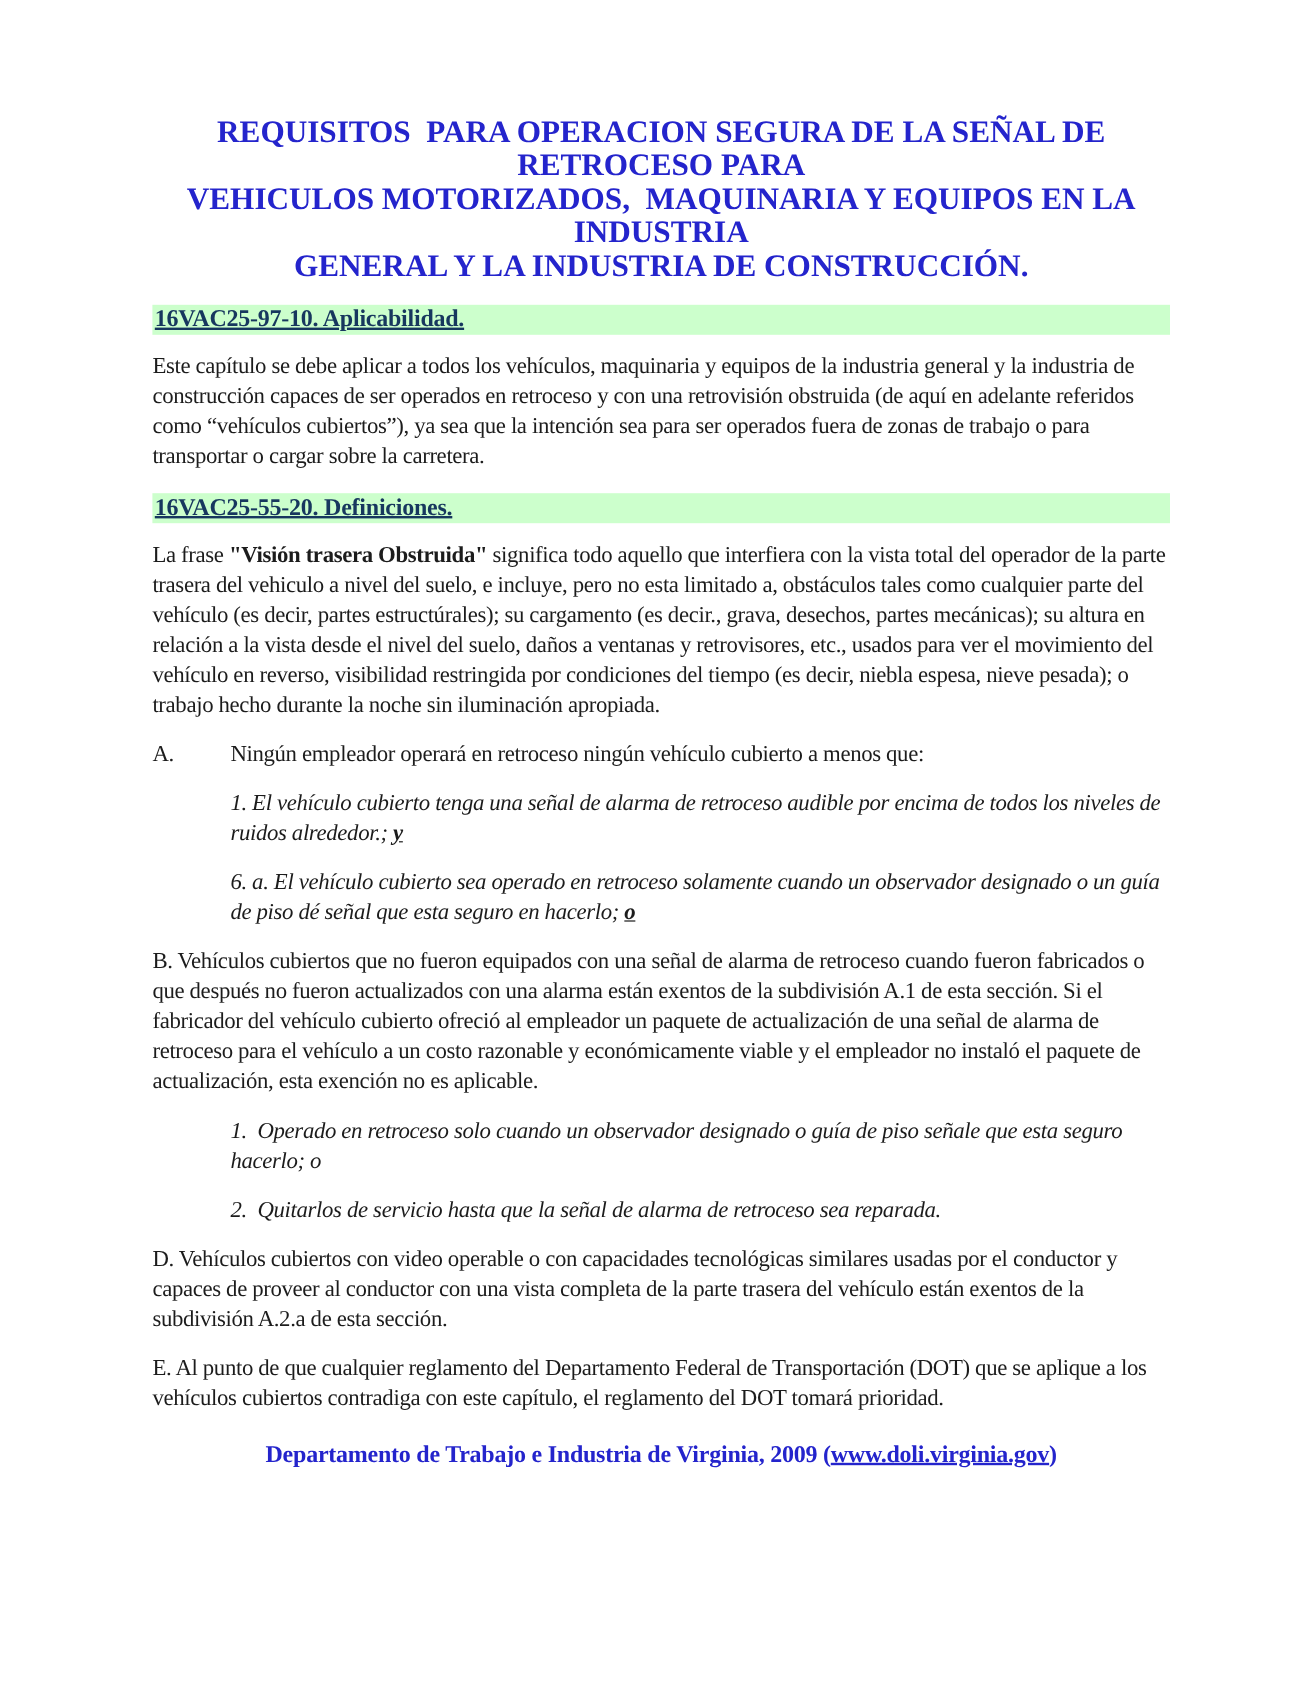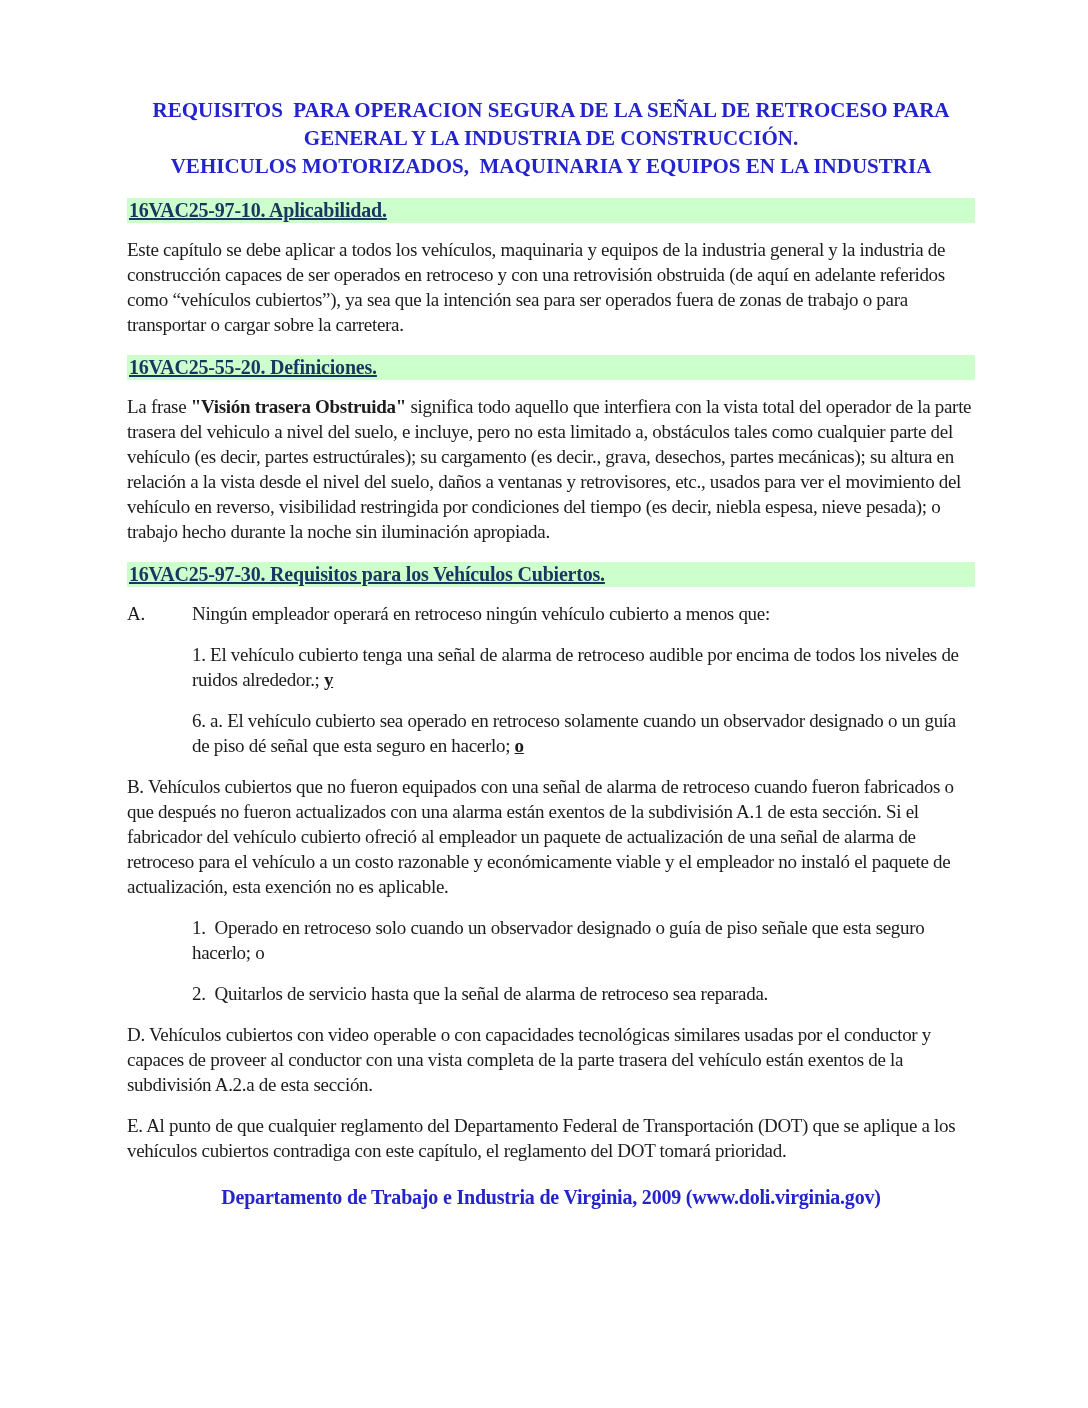--- a/index.html
+++ b/index.html
@@ -18,21 +18,21 @@
     overflow: hidden;
     box-sizing: border-box;
     padding: 96px 113px 0 127px;
   }
   .content {
     width: 848px;
   }
   .doc-title {
     text-align: center;
     font-weight: bold;
-    font-size: 21px;
+    font-size: 26px;
     line-height: 28px;
     color: #2424cc;
     margin: 0 0 14px 0;
   }
   .doc-title .t-line {
     display: block;
     white-space: pre-wrap;
   }
   .section-heading {
     background: #ccffcc;
@@ -63,69 +63,68 @@
   }
   .hang-item .hang-label {
     flex: 0 0 65px;
   }
   .hang-item .hang-text {
     flex: 1 1 auto;
     white-space: pre-wrap;
   }
   .indent {
     margin-left: 65px;
+    font-style: italic;
   }
   .bold-phrase {
     font-weight: bold;
   }
   .conj {
     font-weight: bold;
     text-decoration: underline;
   }
   .doc-footer {
     text-align: center;
     font-weight: bold;
     font-size: 20px;
     line-height: 24px;
     letter-spacing: -0.2px;
     color: #2424cc;
     margin: 22px 0 0 0;
   }
   .doc-footer a {
     color: #2424cc;
+    text-decoration: underline;
     cursor: pointer;
   }
 </style>
 </head>
 <body>
 
 <div class="page">
   <div class="content">
 
     <h1 class="doc-title">
       <span class="t-line">REQUISITOS  PARA OPERACION SEGURA DE LA SEÑAL DE RETROCESO PARA</span>
+      <span class="t-line">VEHICULOS MOTORIZADOS,  MAQUINARIA Y EQUIPOS EN LA INDUSTRIA</span>
       <span class="t-line">GENERAL Y LA INDUSTRIA DE CONSTRUCCIÓN.</span>
-      <span class="t-line">VEHICULOS MOTORIZADOS,  MAQUINARIA Y EQUIPOS EN LA INDUSTRIA</span>
     </h1>
 
     <div class="section-heading">
       <span>16VAC25-97-10. Aplicabilidad.</span>
     </div>
 
     <p class="para">Este capítulo se debe aplicar a todos los vehículos, maquinaria y equipos de la industria general y la industria de construcción capaces de ser operados en retroceso y con una retrovisión obstruida (de aquí en adelante referidos como “vehículos cubiertos”), ya sea que la intención sea para ser operados fuera de zonas de trabajo o para transportar o cargar sobre la carretera.</p>
 
     <div class="section-heading">
       <span>16VAC25-55-20. Definiciones.</span>
     </div>
 
     <p class="para"><span>La frase </span><span class="bold-phrase">"Visión trasera Obstruida"</span><span> significa todo aquello que interfiera con la vista total del operador de la parte trasera del vehiculo a nivel del suelo, e incluye, pero no esta limitado a, obstáculos tales como cualquier parte del vehículo (es decir, partes estructúrales); su cargamento (es decir., grava, desechos, partes mecánicas); su altura en relación a la vista desde el nivel del suelo, daños a ventanas y retrovisores, etc., usados para ver el movimiento del vehículo en reverso, visibilidad restringida por condiciones del tiempo (es decir, niebla espesa, nieve pesada); o trabajo hecho durante la noche sin iluminación apropiada.</span></p>
 
-    <div class="section-heading">
-      <span>16VAC25-97-30. Requisitos para los Vehículos Cubiertos.</span>
-    </div>
 
     <div class="hang-item">
       <span class="hang-label">A.</span>
       <span class="hang-text">Ningún empleador operará en retroceso ningún vehículo cubierto a menos que:</span>
     </div>
 
     <p class="para indent"><span>1. El vehículo cubierto tenga una señal de alarma de retroceso audible por encima de todos los niveles de ruidos alrededor.; </span><span class="conj">y</span></p>
 
     <p class="para indent"><span>6. a. El vehículo cubierto sea operado en retroceso solamente cuando un observador designado o un guía de piso dé señal que esta seguro en hacerlo; </span><span class="conj">o</span></p>
 

